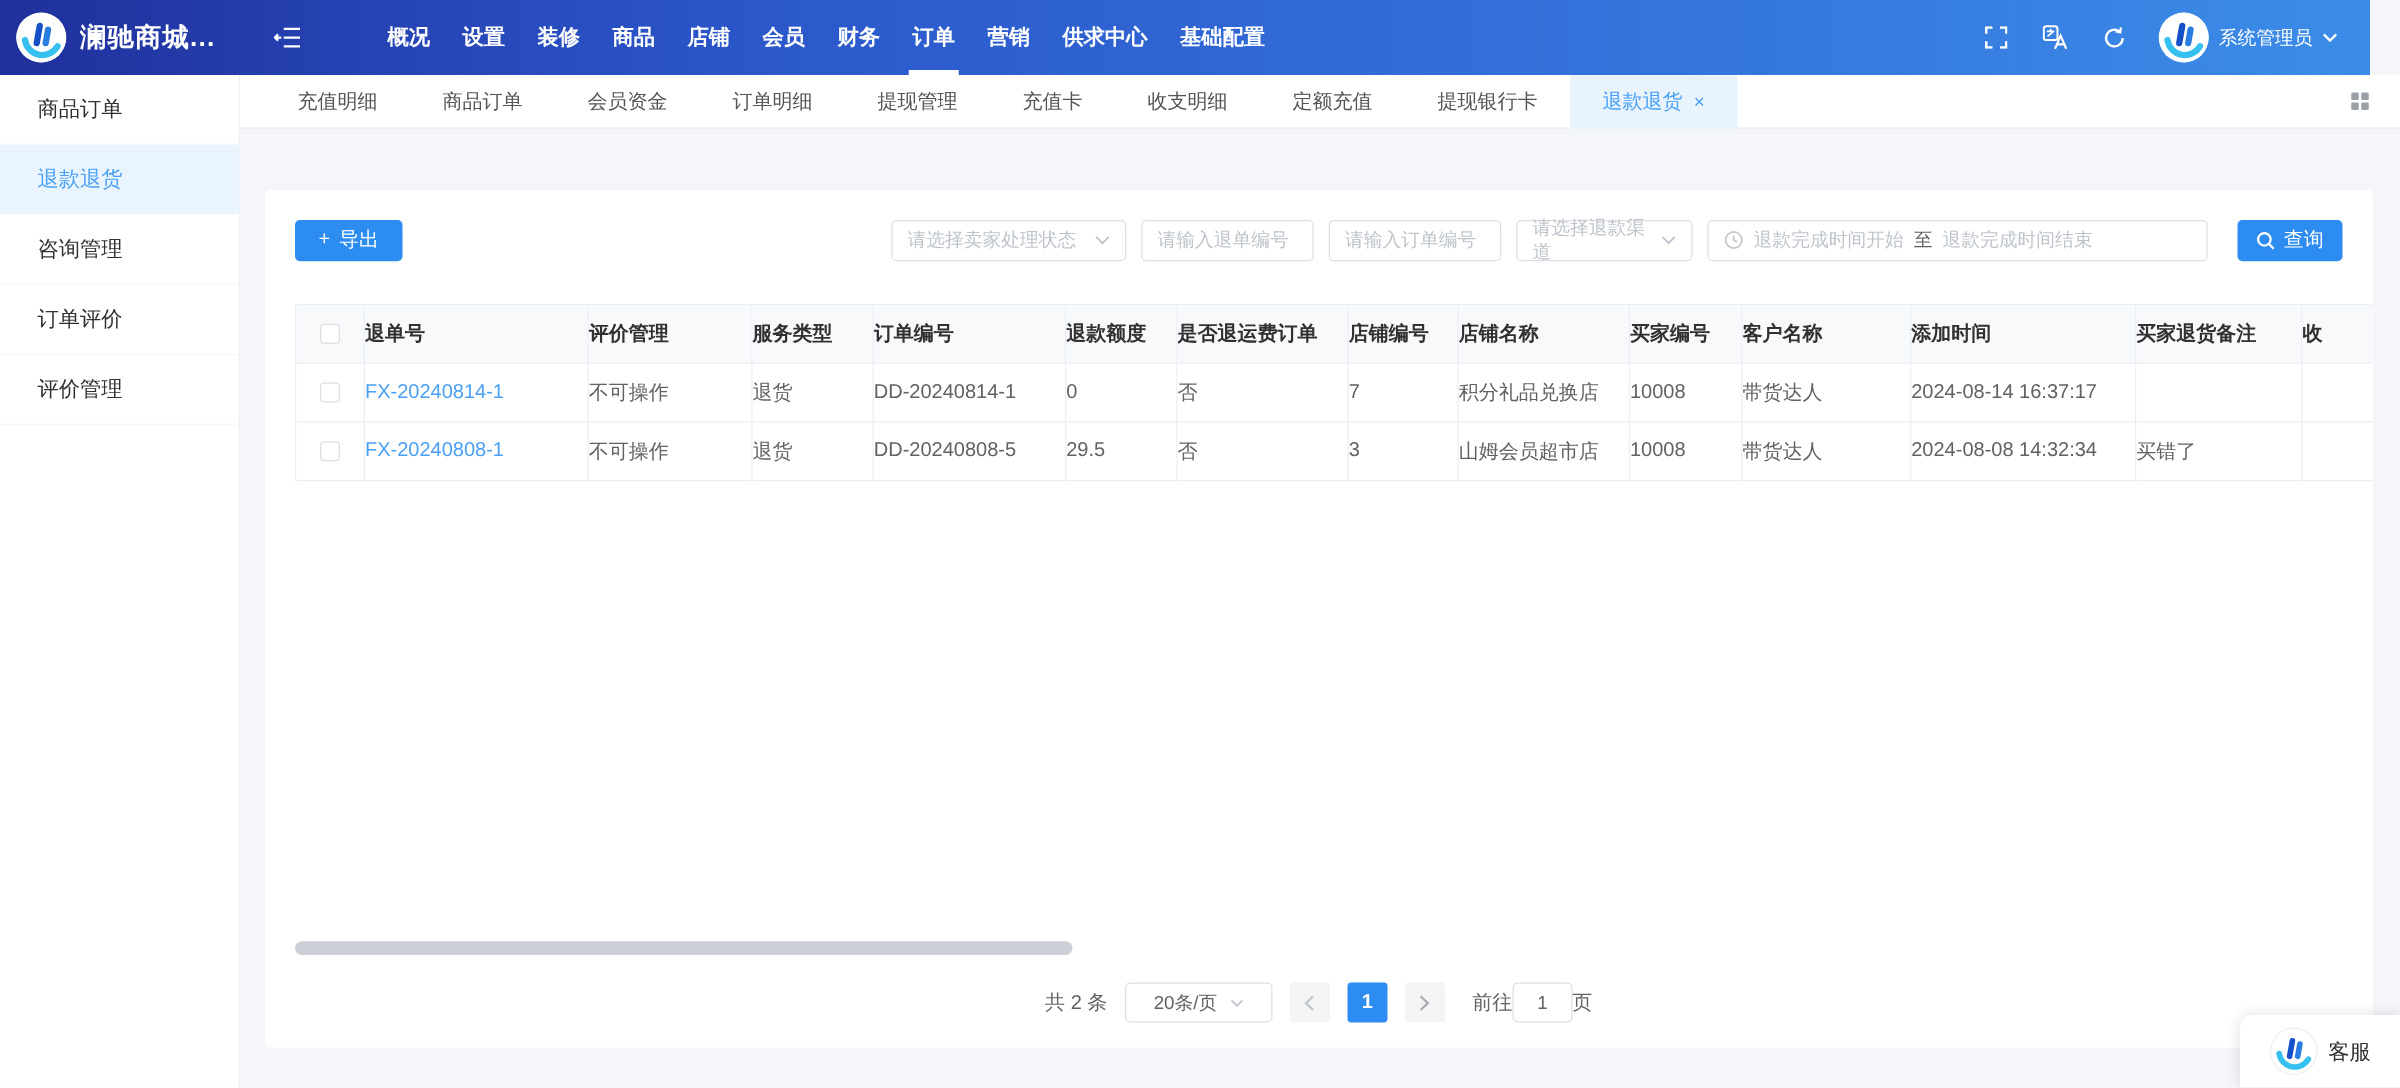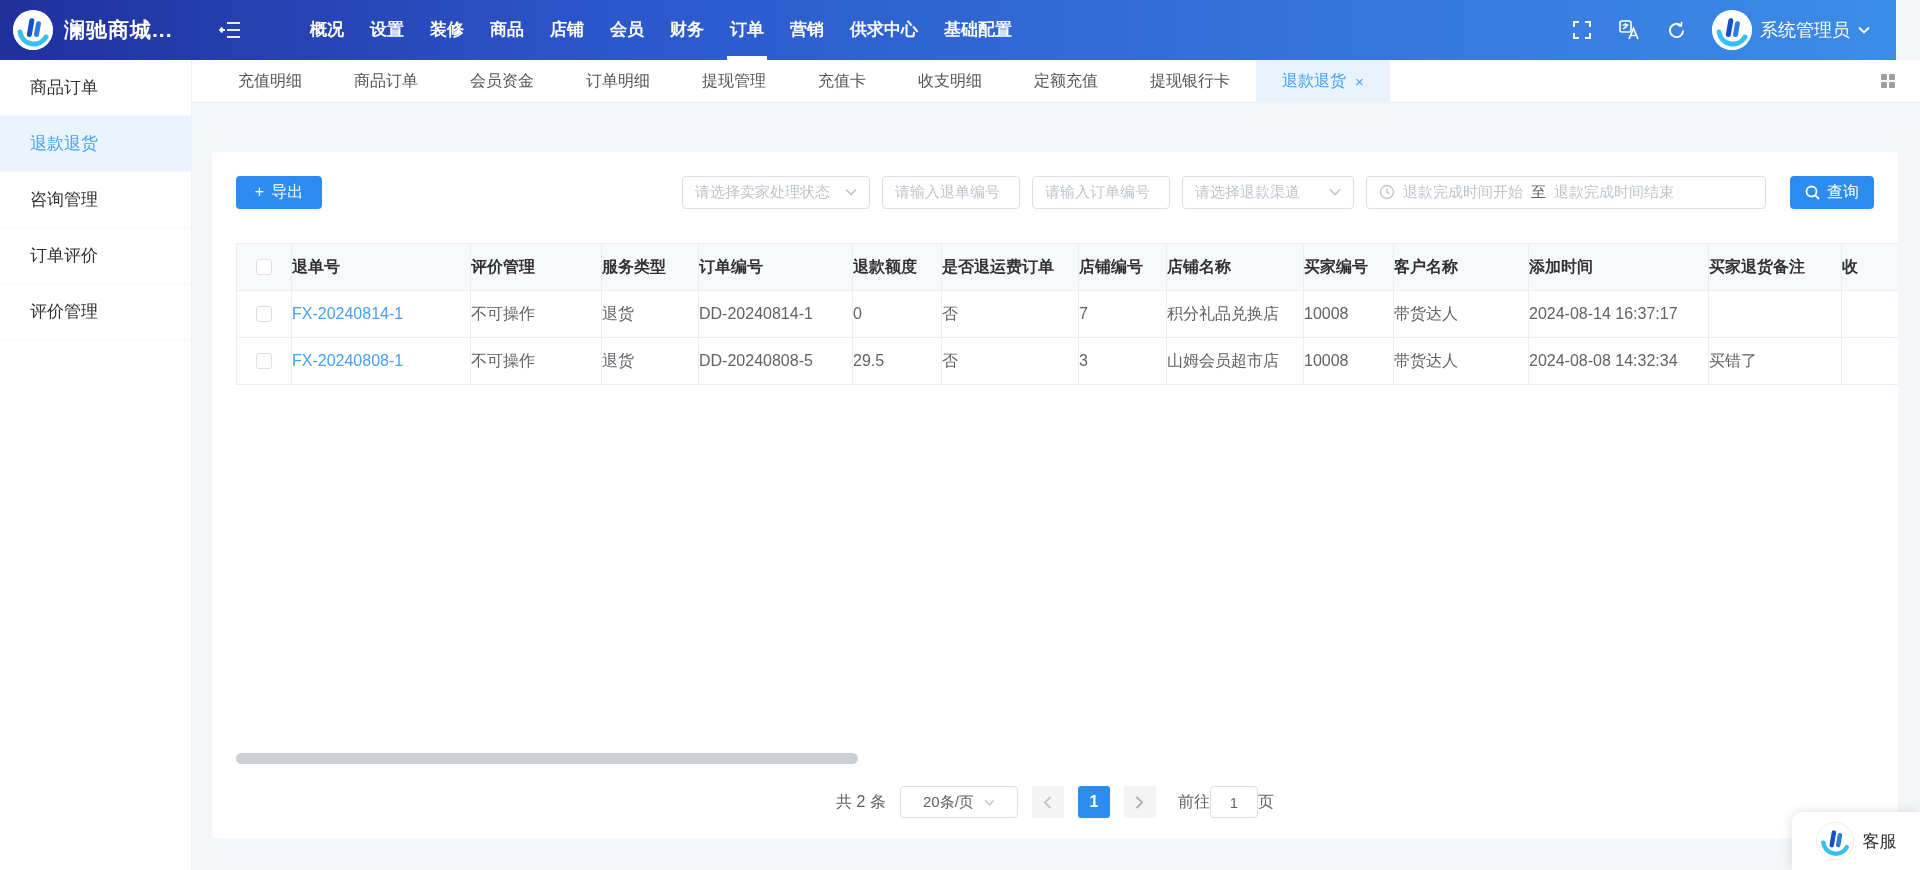--- a/index.html
+++ b/index.html
@@ -16,21 +16,21 @@
   .collapse { margin-left:14px; width:26px; height:26px; display:flex; align-items:center; cursor:pointer; }
   .nav-menu { display:flex; margin-left:52px; }
   .nav-item { position:relative; height:60px; line-height:60px; padding:0 13px;
     font-size:17px; font-weight:bold; cursor:pointer; white-space:nowrap; }
   .nav-item.active::after { content:""; position:absolute; left:50%; transform:translateX(-50%);
     bottom:0; width:40px; height:4px; background:#fff; }
   .nav-right { margin-left:auto; display:flex; align-items:center; gap:25px; padding-right:26px; }
   .nav-ico { width:22px; height:22px; display:flex; align-items:center; justify-content:center; cursor:pointer; }
   .avatar { width:40px; height:40px; border-radius:50%; background:#fff; cursor:pointer; }
   .user-wrap { display:flex; align-items:center; gap:8px; cursor:pointer; }
-  .user-name { font-size:18px; }
+  .user-name { font-size:15px; }
 
   
   .tabbar { position:absolute; left:192px; top:60px; right:0; height:43px; background:#fff;
     border-bottom:1px solid #ececec; display:flex; align-items:center; padding-left:20px; z-index:10; }
   .tab { height:43px; display:flex; align-items:center; padding:0 26px; font-size:16px;
     color:#555; cursor:pointer; white-space:nowrap; }
   .tab.active { background:#e8f3fe; color:#47a0f6; }
   .tab .tab-close { margin-left:9px; font-size:15px; color:#47a0f6; }
   .tab-grid { margin-left:auto; margin-right:24px; cursor:pointer; display:flex; }
 
@@ -50,21 +50,21 @@
   .toolbar { position:absolute; left:24px; right:24px; top:23px; height:34px;
     display:flex; align-items:center; }
   .btn-export { height:33px; width:86px; background:#2d8cf0; border:none; border-radius:4px;
     color:#fff; font-size:16px; display:flex; align-items:center; justify-content:center;
     gap:7px; cursor:pointer; font-family:inherit; }
   .filters { margin-left:auto; display:flex; align-items:center; gap:12px; }
   .f-box { height:33px; border:1px solid #dcdfe6; border-radius:4px; background:#fff;
     display:flex; align-items:center; padding:0 12px; font-size:15px; color:#bfc4cc; cursor:text; }
   .f-select { cursor:pointer; }
   .f-select .chev { margin-left:auto; }
-  .w-select1 { width:188px;text-align:right; } .w-input { width:138px; } .w-select2 { width:172px; }
+  .w-select1 { width:188px;text-align:right; } .w-input { width:138px; } .w-select2 { width:141px; }
   .w-date { width:400px; gap:8px; cursor:pointer; }
   .w-date .sep { color:#606266; }
   .btn-search { margin-left:12px; height:33px; padding:0 15px; background:#2d8cf0; border:none;
     border-radius:4px; color:#fff; font-size:16px; display:flex; align-items:center; gap:7px;
     cursor:pointer; font-family:inherit; }
 
   
   .table-wrap { position:absolute; left:24px; right:0; top:91px; height:490px; overflow:hidden; }
   table { border-collapse:collapse; table-layout:fixed; width:1765px; }
   th,td { border:1px solid #ebeef5; height:47px; text-align:left; font-size:16px;

